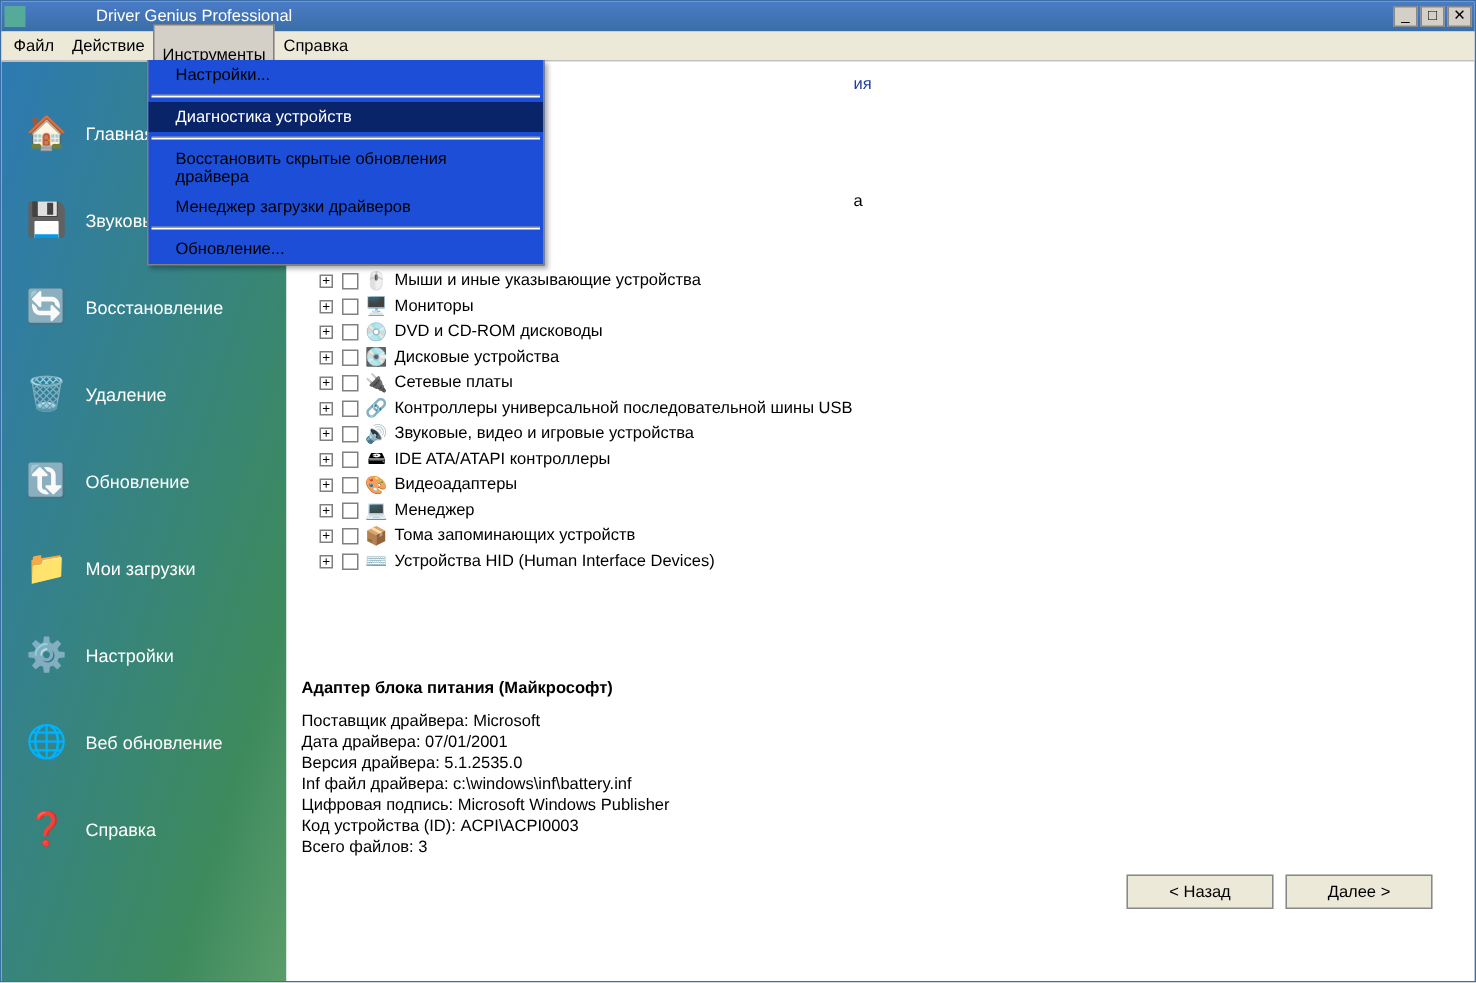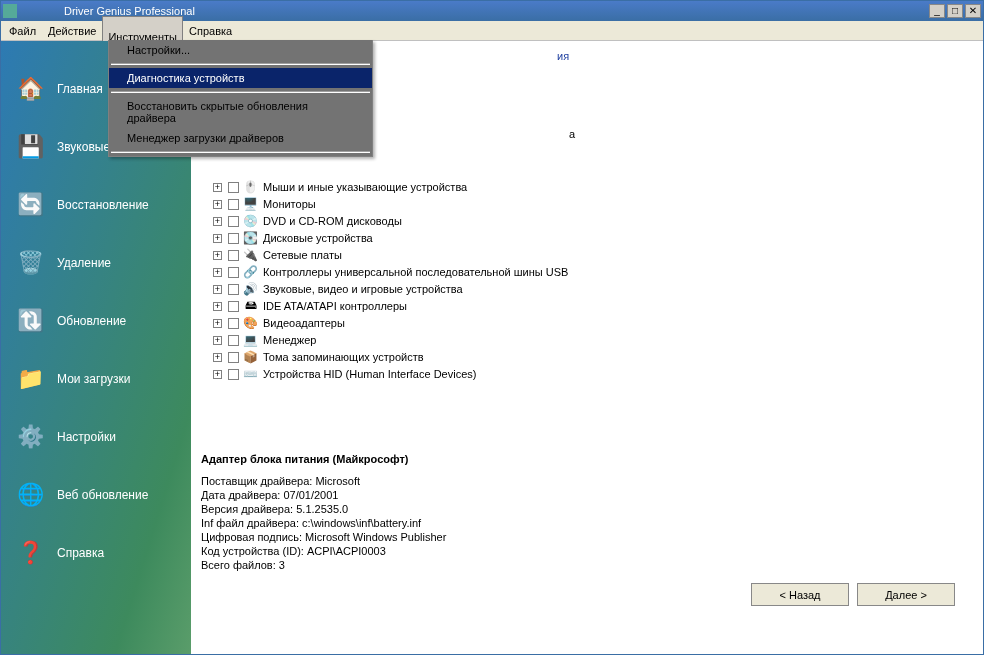--- a/index.html
+++ b/index.html
@@ -9,21 +9,21 @@
 
 .titlebar { height: 20px; background: linear-gradient(#4a7bc8, #3a6ea5); display: flex; align-items: center; padding: 0 2px; color: #fff; }
 .title-icon { width: 14px; height: 14px; background: #5a9; margin-right: 4px; }
 .title-text { font-weight: normal; flex: 1; margin-left: 43px; }
 .winbtn { width: 16px; height: 14px; background: #d4d0c8; border: 1px solid #888; margin-left: 2px; display: flex; align-items: center; justify-content: center; font-family: Arial; font-size: 10px; line-height: 1; cursor: pointer; color: #000; }
 
 .menubar { height: 20px; background: #ece9d8; display: flex; align-items: center; padding: 0 2px; border-bottom: 1px solid #c0c0c0; }
 .menu-item { padding: 20px 6px; cursor: pointer; }
 .menu-item.open { background: #d4d0c8; border: 1px solid #808080; border-bottom: none; padding: 14px 5px 2px; }
 
-.dropdown { position: absolute; top: 40px; left: 108px; width: 265px; background: #737373; border: 1px solid #808080; border-top: none; box-shadow: 2px 2px 3px rgba(0,0,0,0.3); z-index: 100; }
+.dropdown { position: absolute; top: 40px; left: 98px; width: 265px; background: #1d4ed8; border: 1px solid #808080; border-top: none; box-shadow: 2px 2px 3px rgba(0,0,0,0.3); z-index: 100; }
 .dropdown-item { padding: 4px 18px; cursor: pointer; }
 .dropdown-item.highlighted { background: #0a246a; color: #fff; }
 .dropdown-sep { border-top: 1px solid #a0a0a0; border-bottom: 1px solid #fff; margin: 3px 2px; }
 
 .body-area { flex: 1; display: flex; overflow: hidden; }
 
 .sidebar { width: 190px; background: linear-gradient(to bottom right, #2d7ab3 0%, #3d8a5d 80%, #5a9d6a 100%); padding-top: 26px; }
 .side-item { display: flex; align-items: center; padding: 6px 10px 6px 14px; color: #fff; cursor: pointer; margin-bottom: 14px; }
 .side-icon { width: 32px; height: 32px; margin-right: 10px; display: flex; align-items: center; justify-content: center; font-size: 22px; }
 .side-label { font-size: 12px; }
@@ -37,21 +37,21 @@
 .dev-icon { width: 16px; height: 16px; margin-right: 4px; display: flex; align-items: center; justify-content: center; font-size: 12px; }
 .tree-label { white-space: nowrap; }
 
 .details { margin-left: 10px; margin-top: 70px; }
 .details-title { font-weight: bold; margin-bottom: 10px; }
 .detail-line { margin-bottom: 2px; }
 
 .footer { display: flex; justify-content: flex-end; padding: 10px 12px; gap: 8px; }
 .nav-btn { width: 98px; height: 23px; border: 1px solid #888; background: #ece9d8; cursor: pointer; font-size: 11px; }
 
-.peek-text { position: absolute; color: #2040a0; font-size: 11px; top: 9px; left: 366px; }
+.peek-text { position: absolute; color: #2040a0; font-size: 11px; top: 9px; left: 378px; }
 .peek-text2 { position: absolute; color: #000; font-size: 11px; top: 87px; left: 378px; }
 </style>
 </head>
 <body>
 
 <div class="window">
 
   <div class="titlebar">
     <div class="title-icon"></div>
     <div class="title-text">Driver Genius Professional</div>
@@ -209,13 +209,14 @@
 </div>
 
 <div class="dropdown" id="dropdown">
     <div class="dropdown-item">Настройки...</div>
     <div class="dropdown-sep"></div>
     <div class="dropdown-item highlighted">Диагностика устройств</div>
     <div class="dropdown-sep"></div>
     <div class="dropdown-item">Восстановить скрытые обновления драйвера</div>
     <div class="dropdown-item">Менеджер загрузки драйверов</div>
     <div class="dropdown-sep"></div>
+    <div class="dropdown-item">Обновление...</div>
   </div>
 
 </body></html>

